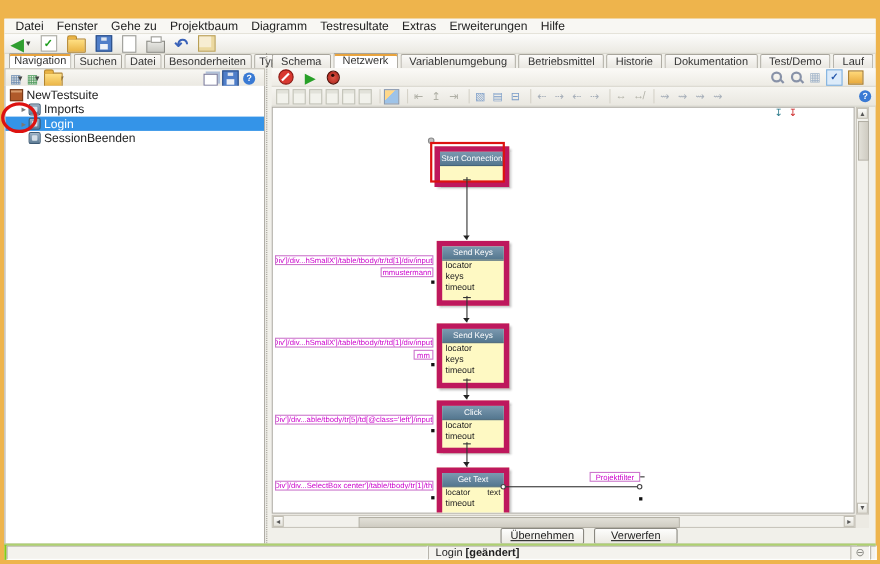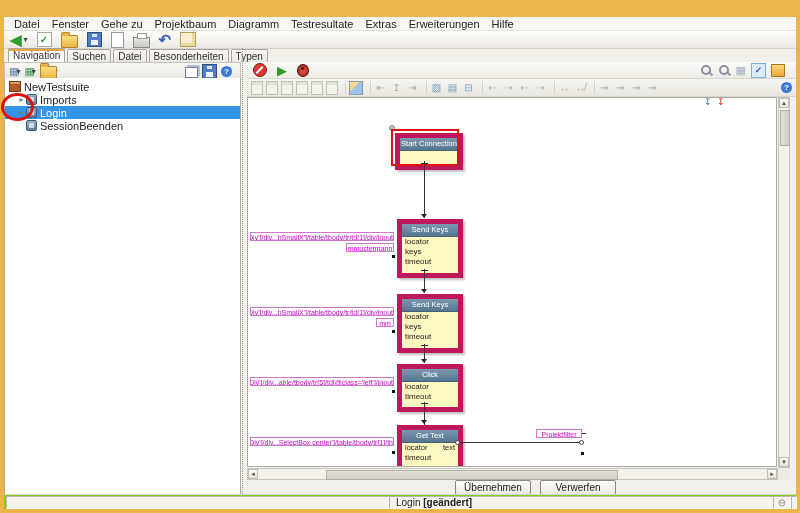--- a/index.html
+++ b/index.html
@@ -97,21 +97,21 @@
   .annot-ellipse{position:absolute;left:-3px;top:76px;width:27px;height:22px;border:3px solid #dd1210;border-radius:50%;z-index:9;}
   
   .vscroll{position:absolute;left:774px;top:80px;width:12px;height:371px;background:#f2f1ec;border:1px solid #c8c5bc;box-sizing:border-box;}
   .hscroll{position:absolute;left:243px;top:451px;width:531px;height:12px;background:#f2f1ec;border:1px solid #c8c5bc;box-sizing:border-box;display:flex;align-items:center;}
   .sbtn{width:10px;height:10px;font-size:7px;color:#555;display:flex;align-items:center;justify-content:center;background:linear-gradient(#fcfcfa,#e4e2da);border:1px solid #c0bdb2;box-sizing:border-box;flex:none;}
   .vthumb{position:absolute;left:1px;top:12px;width:8px;height:34px;background:linear-gradient(90deg,#e2e0d8,#cfccc2);border:1px solid #b2afa4;}
   .hthumb{position:absolute;left:68px;top:1px;width:290px;height:8px;background:linear-gradient(#e2e0d8,#cfccc2);border:1px solid #b2afa4;}
   .hsp{flex:1;}
   .corner{position:absolute;left:774px;top:451px;width:12px;height:12px;background:#eceae3;}
   
-  .fbtn{position:absolute;height:15px;font-size:10px;font-family:"Liberation Sans",sans-serif;background:linear-gradient(#fdfdfc,#ebe9e2);border:1px solid #8a8880;border-radius:2px;color:#222;padding:0;}
+  .fbtn{position:absolute;height:15px;font-size:10px;font-family:"Liberation Sans",sans-serif;background:linear-gradient(#fdfdfc,#ebe9e2);border:1px solid #8a8880;border-radius:2px;color:#222;padding:0;text-decoration:underline;}
   .statusbar{position:absolute;left:0;right:0;bottom:0;height:14px;background:#84cc16;border-top:1px solid #d8d5cc;}
   .spanel{position:absolute;top:1px;height:11px;border:1px solid;border-color:#b8b5ac #ffffff #ffffff #b8b5ac;background:#f4f3ee;font-size:10px;line-height:11px;color:#222;white-space:nowrap;overflow:hidden;}
   .spanel .b{font-weight:bold;}
   .sb-icon{color:#8a8a84;font-size:10px;text-align:center;}
 </style>
 </head>
 <body>
 
 <div class="window">
 
@@ -141,20 +141,30 @@
         <span class="mtb tb-undo">↶</span>
         <span class="mtb tb-note"></span>
       </div>
 
     <div class="tabs" style="left:4px;width:231px;">
         <span class="tab active">Navigation</span>
         <span class="tab">Suchen</span>
         <span class="tab">Datei</span>
         <span class="tab">Besonderheiten</span>
         <span class="tab">Typen</span>
+      </div>
+    <div class="tabs" style="left:243px;width:549px;">
+        <span class="tab">Schema</span>
+        <span class="tab active">Netzwerk</span>
+        <span class="tab">Variablenumgebung</span>
+        <span class="tab">Betriebsmittel</span>
+        <span class="tab">Historie</span>
+        <span class="tab">Dokumentation</span>
+        <span class="tab">Test/Demo</span>
+        <span class="tab">Lauf</span>
       </div>
 
     <div class="left-panel">
       <div class="lp-toolbar">
         <span class="icon-list">
             <span class="lpi lp-grid">▦</span>
             <span class="lpi tb-dd">▾</span>
             <span class="lpi lp-grid2">▦</span>
             <span class="lpi tb-dd">▾</span>
             <span class="lpi tb-folder"></span>

